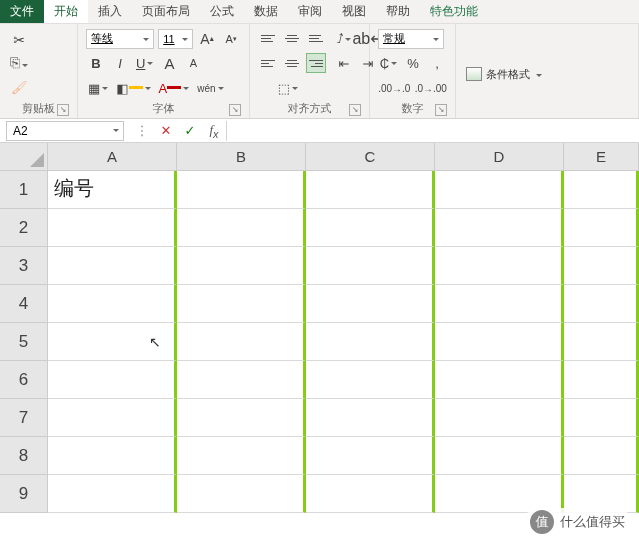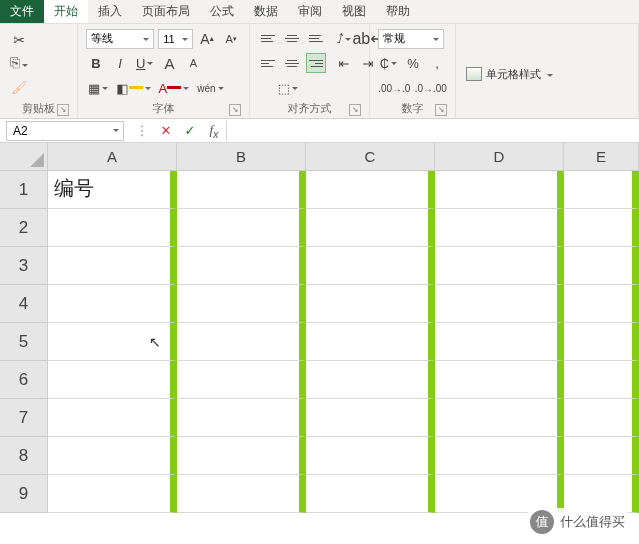--- a/index.html
+++ b/index.html
@@ -19,21 +19,21 @@
 .btn { display:flex; align-items:center; justify-content:center; min-width:20px; height:20px; font-size:13px; color:#444; cursor:pointer; padding:0 2px; }
 .caret::after { content:""; display:inline-block; margin-left:2px; border:3px solid transparent; border-top-color:#666; transform:translateY(2px); }
 .paste-big { display:flex; flex-direction:column; align-items:center; width:36px; cursor:pointer; padding:2px; }
 .paste-icon { width:26px; height:30px; background:#fff; border:1px solid #c7a76f; border-radius:2px; position:relative; }
 .paste-icon::before { content:""; position:absolute; top:-3px; left:6px; width:12px; height:6px; background:#888; border-radius:2px 2px 0 0; }
 .paste-label { font-size:11px; margin-top:2px; }
 .scissors { color:#444; font-size:14px; }
 .brush { color:#f4b183; }
 .fontname { width:72px; height:20px; border:1px solid #c8c8c8; font-size:11px; padding:0 14px 0 4px; background:#fff; position:relative; display:flex; align-items:center; }
 .fontsize { width:36px; height:20px; border:1px solid #c8c8c8; font-size:11px; padding:0 14px 0 4px; background:#fff; display:flex; align-items:center; }
-.dd { position:relative; }
+.dd { position:relative;text-decoration:underline; }
 .dd::after { content:""; position:absolute; right:4px; top:8px; border:3px solid transparent; border-top-color:#666; }
 .underline-u { text-decoration:underline; }
 .color-swatch { width:14px; height:3px; display:block; margin-top:-2px; }
 .align-ic { width:14px; height:11px; display:inline-block; }
 .align-ic span { display:block; height:1px; background:#555; margin:2px 0; }
 .align-active { background:#d4e6d4; border:1px solid #7fba7f; }
 .wrap-ic { font-size:16px; }
 .numfmt { width:66px; height:20px; border:1px solid #c8c8c8; font-size:11px; padding:0 14px 0 4px; background:#fff; display:flex; align-items:center; }
 .style-row { display:flex; align-items:center; gap:4px; height:20px; font-size:11px; color:#333; cursor:pointer; padding:0 2px; }
 .style-ic { width:16px; height:14px; border:1px solid #888; background:linear-gradient(#fff,#cfe3cf); }
@@ -47,38 +47,39 @@
 .formula { flex:1; height:20px; border-left:1px solid #d4d4d4; padding:0 6px; }
 .sheet { position:relative; }
 .sel-all { position:absolute; left:0; top:0; width:48px; height:28px; background:#e6e6e6; border-right:1px solid #ccc; border-bottom:1px solid #ccc; }
 .sel-all::after { content:""; position:absolute; right:3px; bottom:3px; border:7px solid transparent; border-right-color:#b0b0b0; border-bottom-color:#b0b0b0; }
 .colhead { position:absolute; top:0; left:48px; right:0; height:28px; display:flex; background:#e6e6e6; }
 .ch { border-right:1px solid #ccc; border-bottom:1px solid #ccc; text-align:center; font-size:15px; line-height:28px; color:#444; }
 .rowhead { position:absolute; top:28px; left:0; width:48px; display:flex; flex-direction:column; background:#e6e6e6; }
 .rh { height:38px; border-right:1px solid #ccc; border-bottom:1px solid #ccc; text-align:center; font-size:17px; line-height:38px; color:#444; }
 .cells { position:absolute; top:28px; left:48px; }
 .crow { display:flex; }
-.cell { height:38px; border-right:7px solid #84cc16; border-bottom:1px solid #d9d9d9; font-size:20px; padding:4px 6px; color:#222; }
+.cell { height:38px; border-right:3px solid #84cc16; border-bottom:1px solid #d9d9d9; font-size:20px; padding:4px 6px; color:#222; }
 .cursor-ic { position:absolute; left:149px; top:334px; font-size:14px; color:#333; pointer-events:none; }
 .watermark { position:absolute; right:8px; bottom:8px; display:flex; align-items:center; gap:6px; background:rgba(255,255,255,0.85); padding:2px 6px; border-radius:14px; font-size:13px; color:#555; }
 .wm-badge { width:24px; height:24px; border-radius:50%; background:#888; color:#fff; font-size:13px; display:flex; align-items:center; justify-content:center; }
 </style>
 </head>
 <body>
 
 <div class="tabbar">
   <div class="tab first">文件</div>
   <div class="tab active">开始</div>
   <div class="tab">插入</div>
   <div class="tab">页面布局</div>
   <div class="tab">公式</div>
   <div class="tab">数据</div>
   <div class="tab">审阅</div>
   <div class="tab">视图</div>
   <div class="tab">帮助</div>
+  <div class="tab green">特色功能</div>
 </div>
 
 <div class="ribbon">
 
   <div class="group" style="width:78px">
     <div class="group-body">
       <div class="col">
         <div class="btn scissors">
             <span>✂</span>
           </div>
@@ -219,21 +220,21 @@
         <div class="btn" style="font-size:10px">.0→.00</div>
       </div>
     </div>
     <div class="group-label"><span>数字</span><span class="dlg">↘</span></div>
   </div>
 
   <div class="group" style="flex:1">
     <div class="group-body col" style="gap:2px;padding-top:2px">
       <div class="style-row">
           <span class="style-ic"></span>
-          <span>单元格样式</span>
+          <span>条件格式</span>
           <span class="caret"></span>
         </div>
     </div>
   </div>
 </div>
 
 <div class="namebox-row">
   <div class="namebox">A2</div>
   <div class="fx-btn">⋮</div>
   <div class="fx-btn fx-cancel"><span>✕</span></div>

